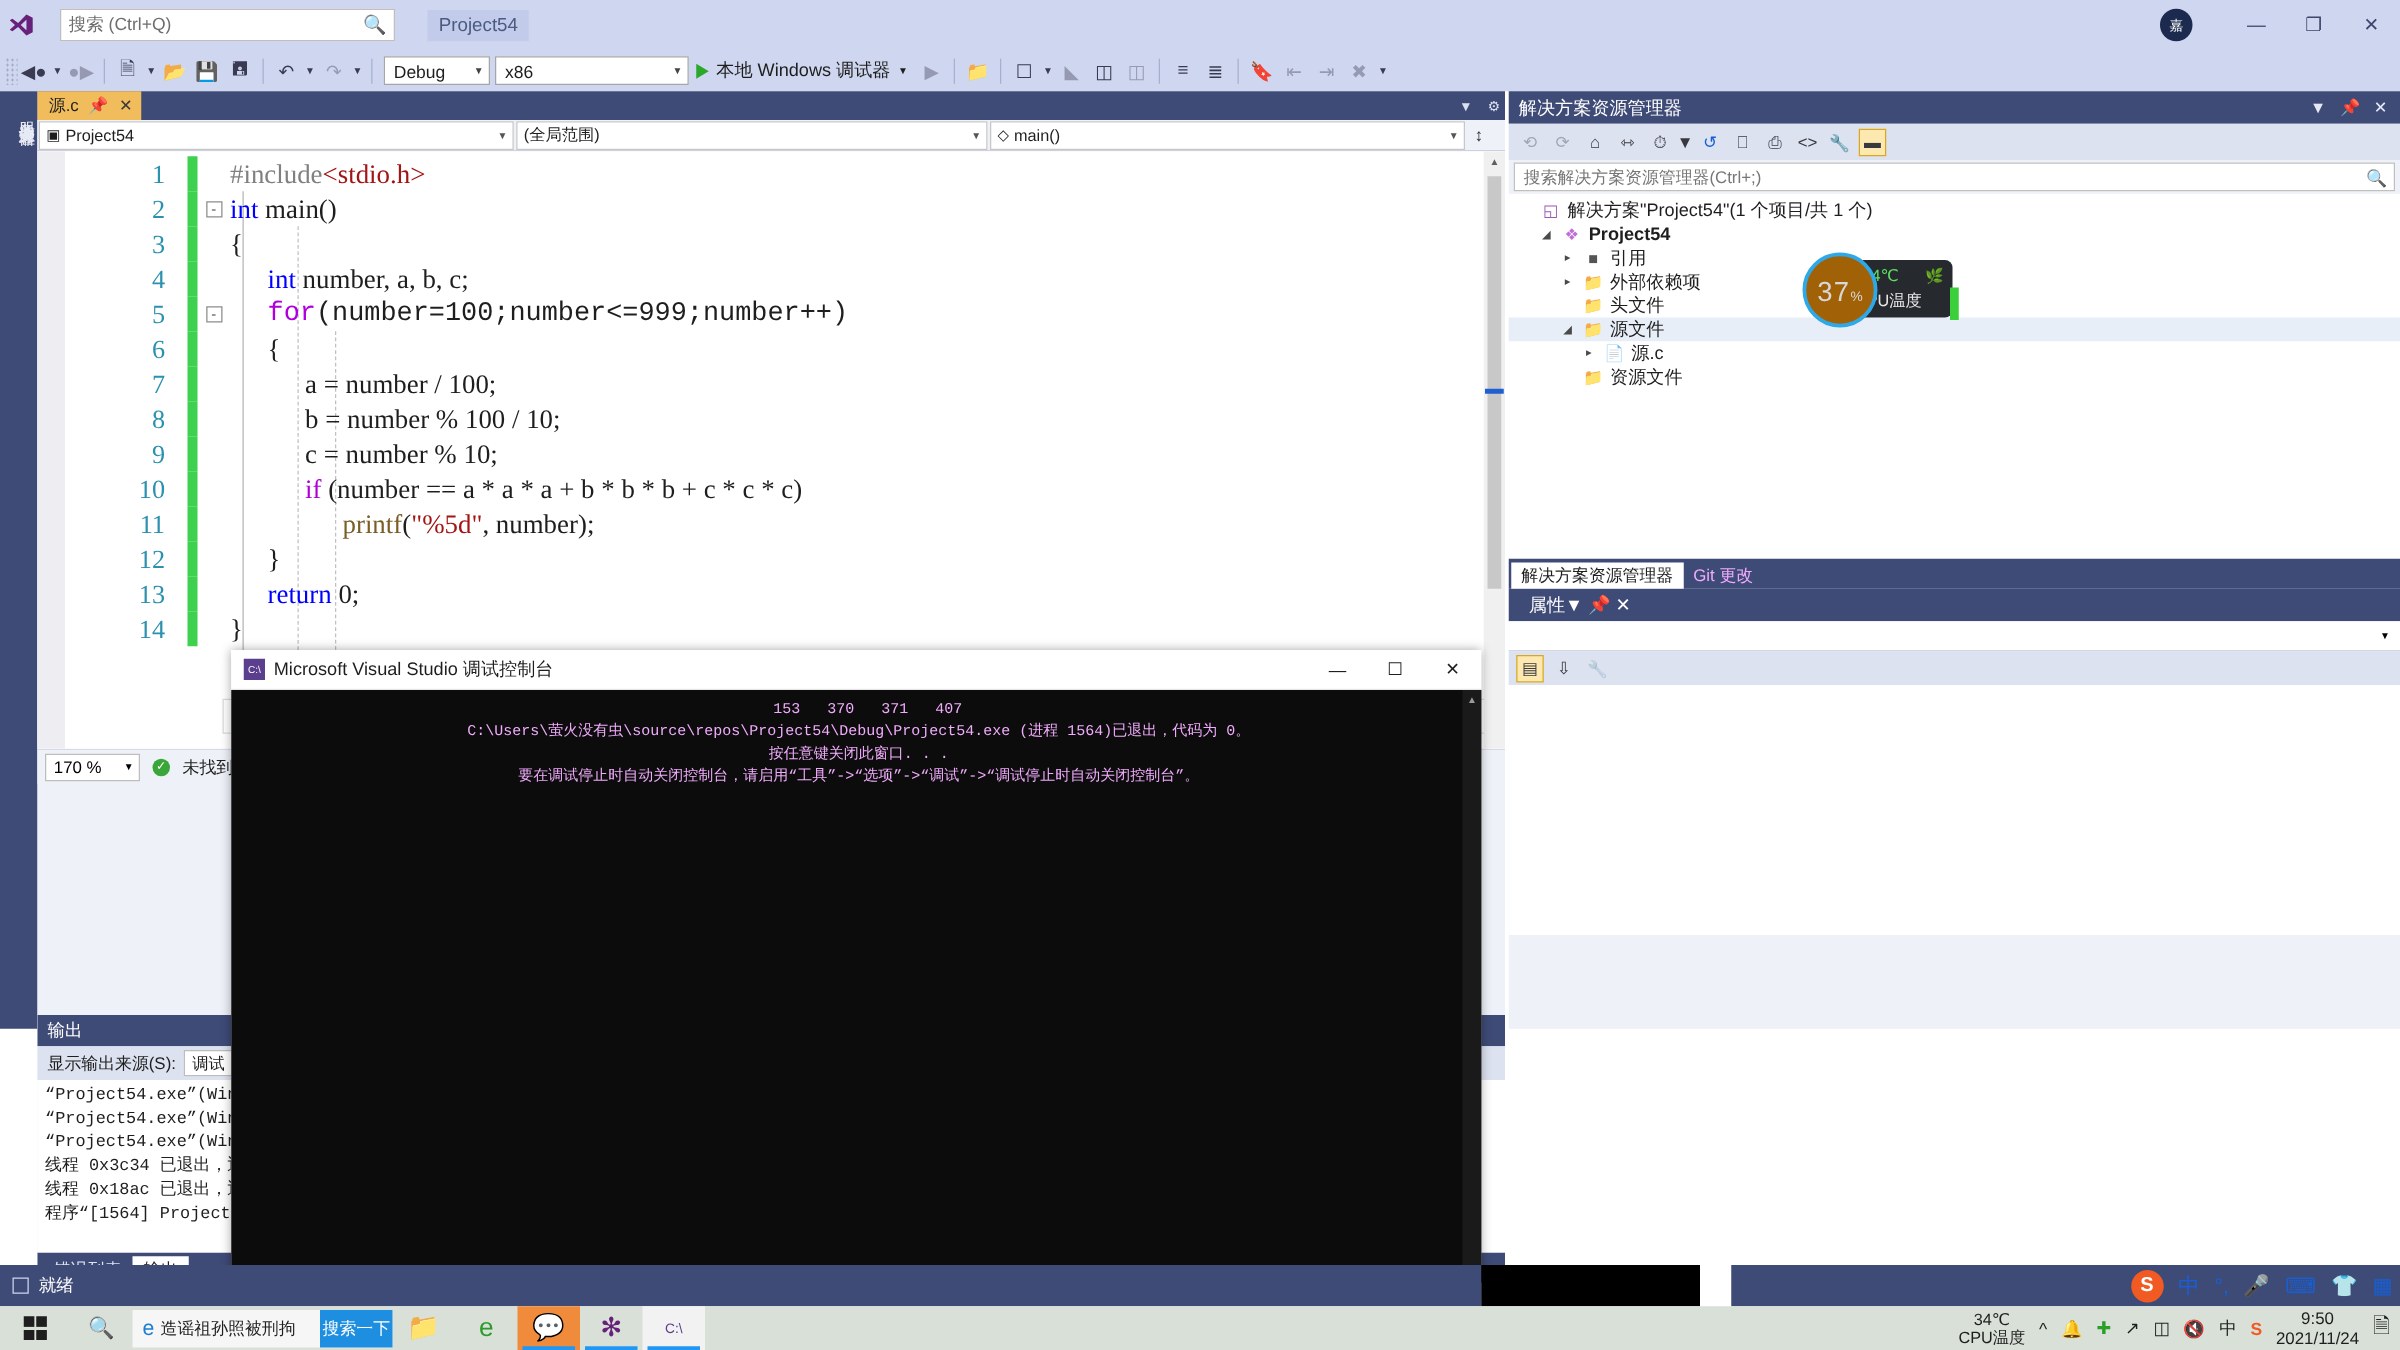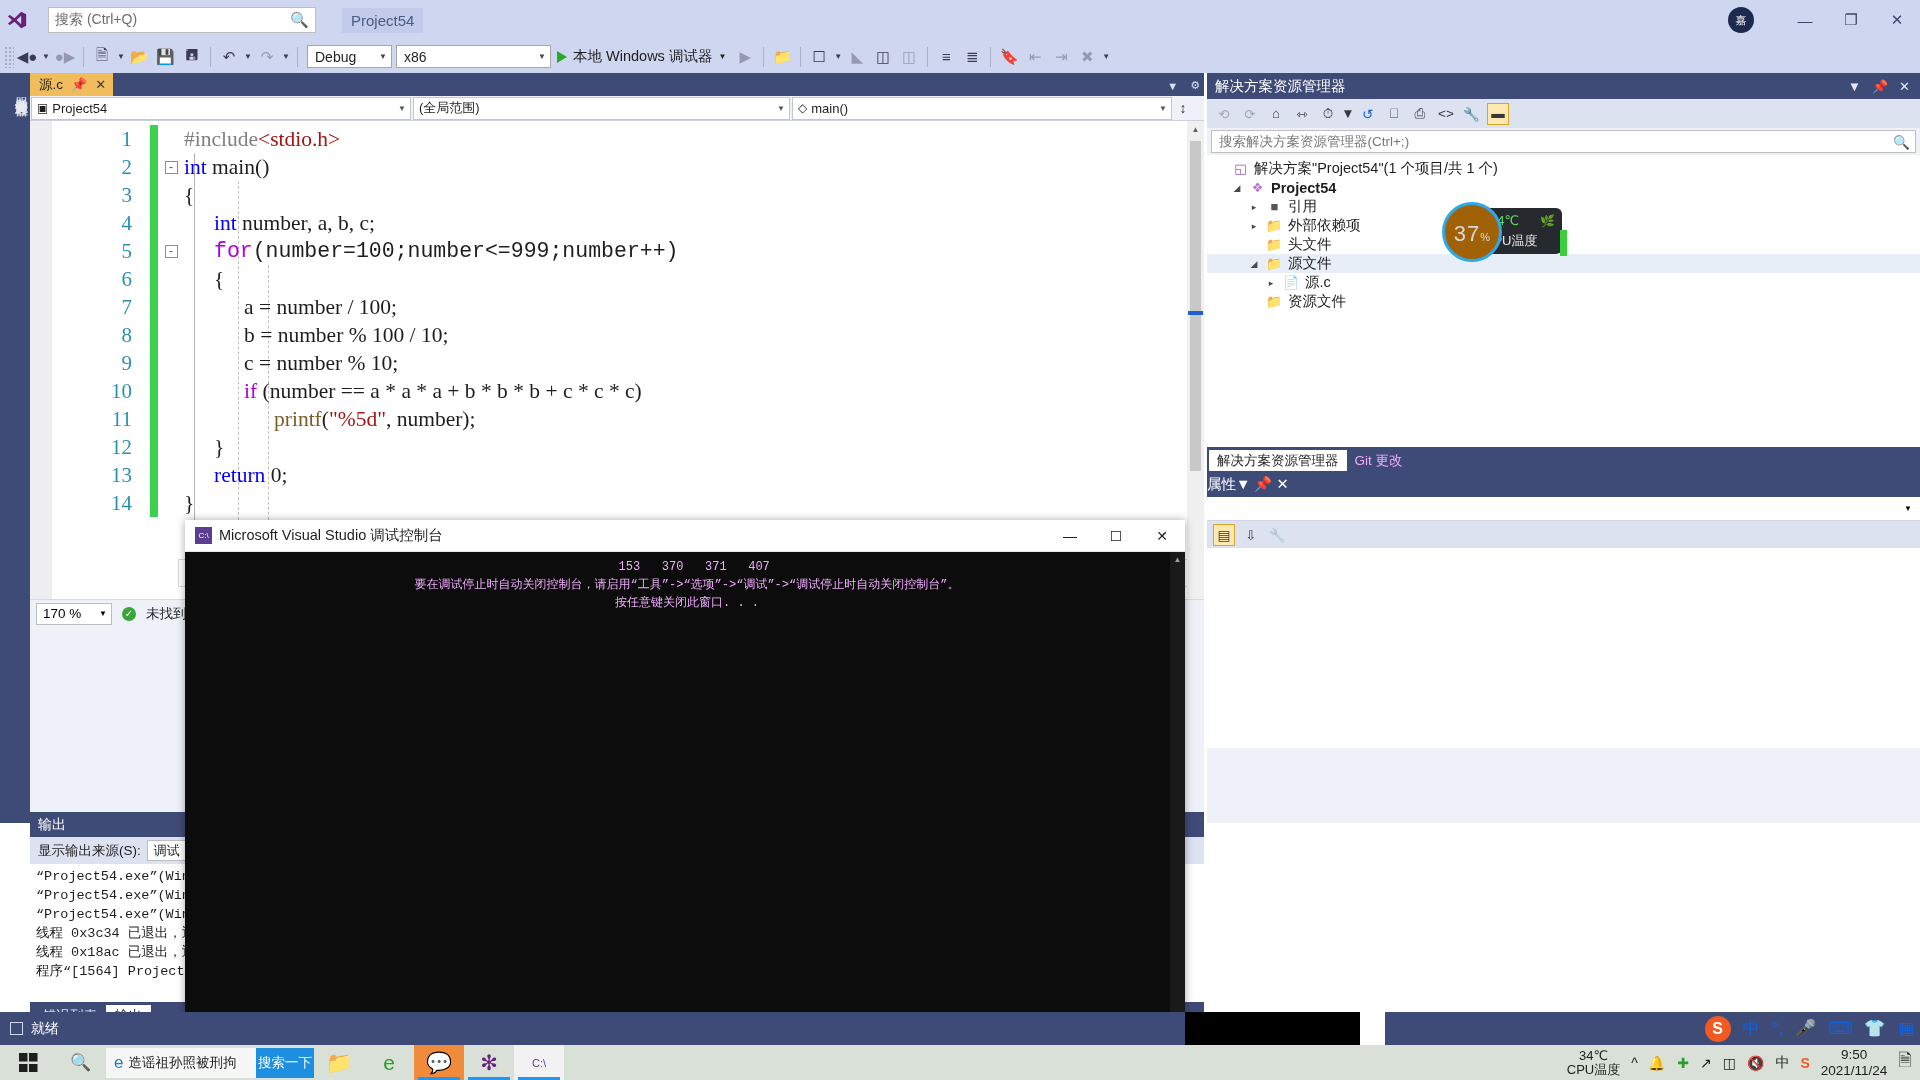--- a/index.html
+++ b/index.html
@@ -236,21 +236,21 @@
   .tnode.bold { font-weight: bold; }
   .tw { width: 14px; text-align: center; font-size: 9px; color: #4a4a4a; }
   .ticon { width: 17px; text-align: center; font-size: 13px; }
 
   .se-tabs { height: 24px; background: #3f4b77; display: flex; align-items: flex-end; padding-left: 2px; }
   .setab { height: 21px; padding: 0 8px; font-size: 13.5px; display: flex; align-items: center; color: #f0abfc; }
   .setab.active { background: #fff; color: #1e1e1e; }
 
   .prop-header {
     height: 26px; background: #3f4b77; color: #fff; display: flex; align-items: center;
-    font-size: 14.5px; padding-left: 0;
+    font-size: 14.5px; padding-left: 16px;
   }
   .prop-combo { height: 24px; background: #fff; border-bottom: 1px solid #d2d6e4; display: flex; align-items: center; }
   .prop-combo .cc { margin-left: auto; padding-right: 8px; font-size: 8px; }
   .prop-tb { height: 27px; background: #dde2f0; display: flex; align-items: center; gap: 5px; padding-left: 6px; }
   .prop-body { background: #fff; height: 200px; }
 
   
   .cpu-widget { position: absolute; left: 1442px; top: 202px; width: 120px; height: 58px; }
   .cpu-pill {
     position: absolute; left: 36px; top: 6px; width: 84px; height: 46px;
@@ -701,21 +701,21 @@
   <div class="console">
     <div class="con-title">
       <span class="con-icon">C:\</span>
       <span>Microsoft Visual Studio 调试控制台</span>
       <span class="con-ctrls">
         <div>—</div>
         <div>☐</div>
         <div class="x">✕</div>
       </span>
     </div>
-    <div class="con-body" id="con-body"><div>  153   370   371   407</div><div>要在调试停止时自动关闭控制台，请启用“工具”-&gt;“选项”-&gt;“调试”-&gt;“调试停止时自动关闭控制台”。</div><div>按任意键关闭此窗口. . .</div></div>
+    <div class="con-body" id="con-body"><div>  153   370   371   407</div><div>C:\Users\萤火没有虫\source\repos\Project54\Debug\Project54.exe (进程 1564)已退出，代码为 0。</div><div>按任意键关闭此窗口. . .</div><div>要在调试停止时自动关闭控制台，请启用“工具”-&gt;“选项”-&gt;“调试”-&gt;“调试停止时自动关闭控制台”。</div></div>
     <div class="con-scroll">
       <div class="a">▲</div>
     </div>
   </div>
 
   <div class="vs-status">
     <span class="stop"></span>
     <span>就绪</span>
   </div>
   <div class="black-gap"></div>

